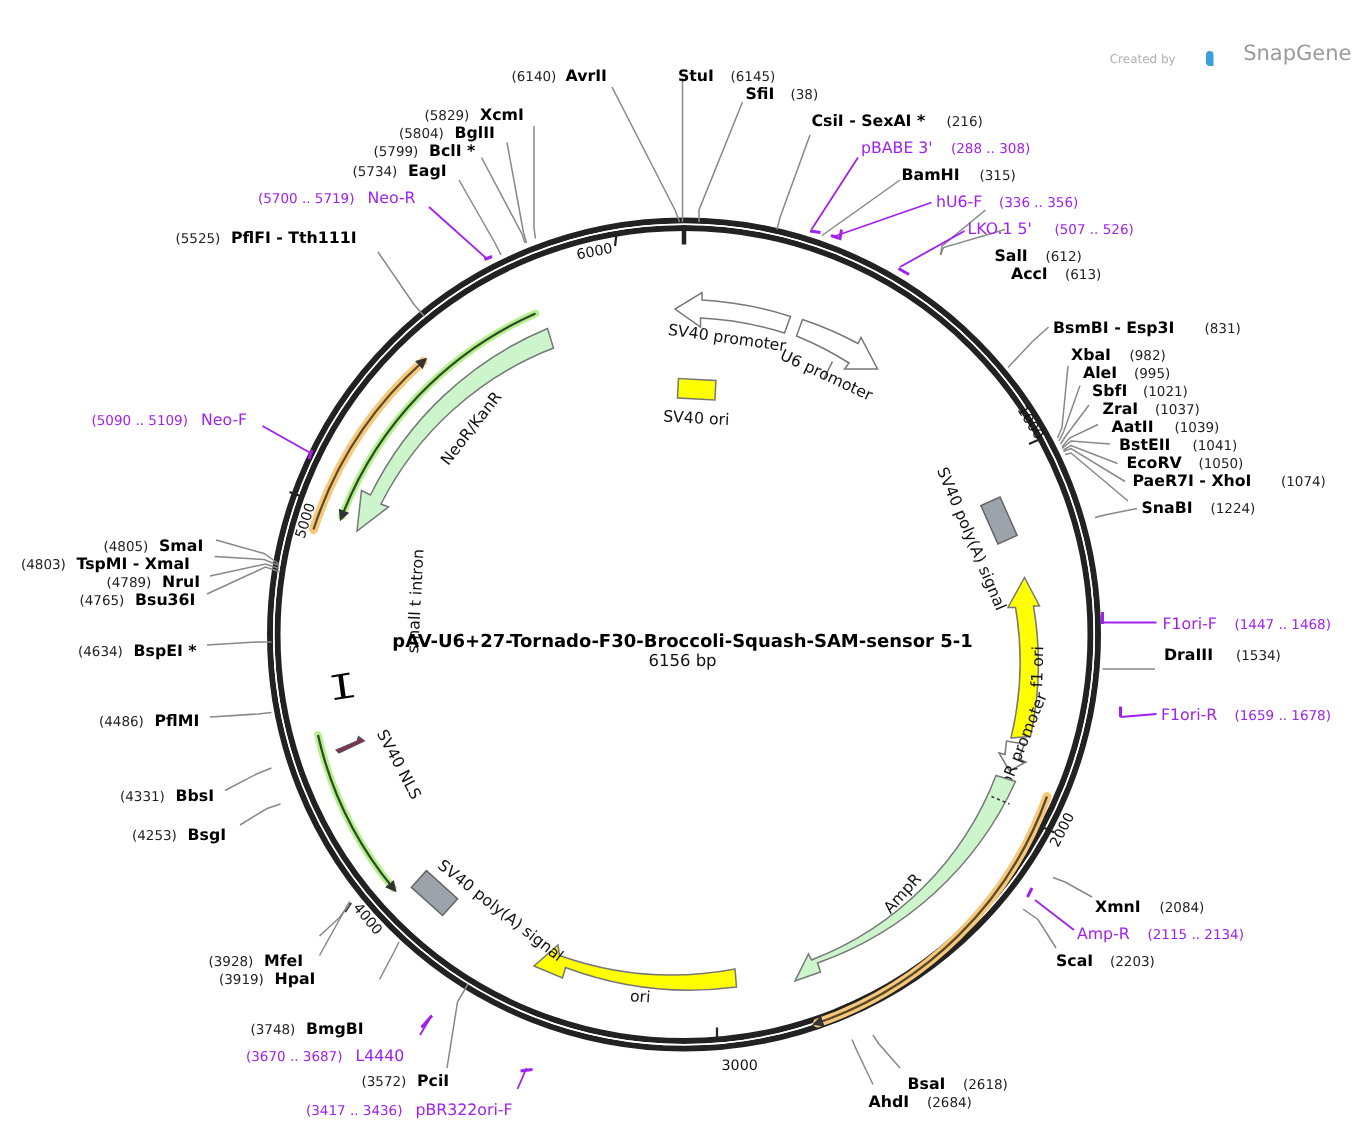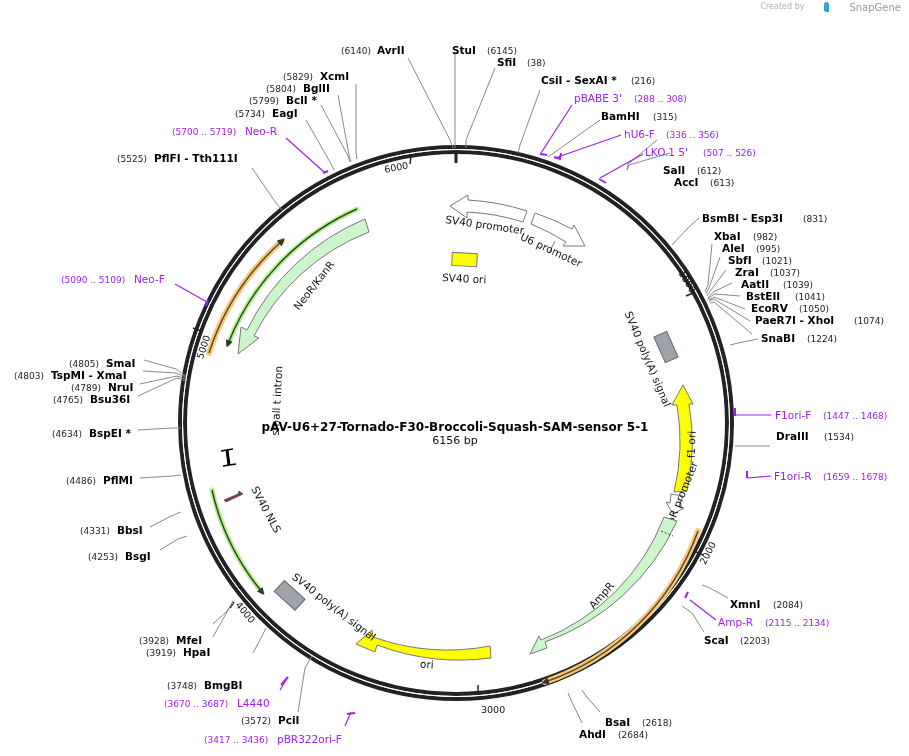--- a/index.html
+++ b/index.html
@@ -1,21 +1,21 @@
 <!DOCTYPE html>
 <html><head>
 <meta charset="utf-8">
 <style>
   html, body { margin: 0; padding: 0; background: #ffffff; }
   body { width: 909px; height: 756px; position: relative; overflow: hidden;
          font-family: "DejaVu Sans", "Liberation Sans", sans-serif; }
   #map { position: absolute; left: 0; top: 0; }
-  .credit { position: absolute; right: 8px; top: 2px; font-size: 8px; color: #b0b0b0;
-            display: flex; align-items: flex-start; gap: 20px; }
-  .credit .brand { font-size: 10px; color: #9a9a9a; }
+  .credit { position: absolute; right: 8px; top: 13px; font-size: 8px; color: #b0b0b0;
+            display: flex; align-items: flex-end; gap: 20px; }
+  .credit .brand { font-size: 14px; color: #9a9a9a; margin-top: 15px; }
   .credit .logo { display: inline-block; width: 5px; height: 10px; background: #3aa0dc;
                   border-radius: 3px 3px 0 3px; }
   svg text { font-family: "DejaVu Sans", "Liberation Sans", sans-serif; }
   .site-name { font-weight: bold; font-size: 10.5px; fill: #000; }
   .site-pos  { font-size: 9px; fill: #222; }
   .primer-name { font-size: 10.5px; fill: #a020f0; }
   .primer-pos  { font-size: 9px; fill: #a020f0; }
   .feat-label { font-size: 10.5px; fill: #111; }
   .tick-label { font-size: 9.5px; fill: #111; }
   .title { font-weight: bold; font-size: 12px; fill: #000; }

